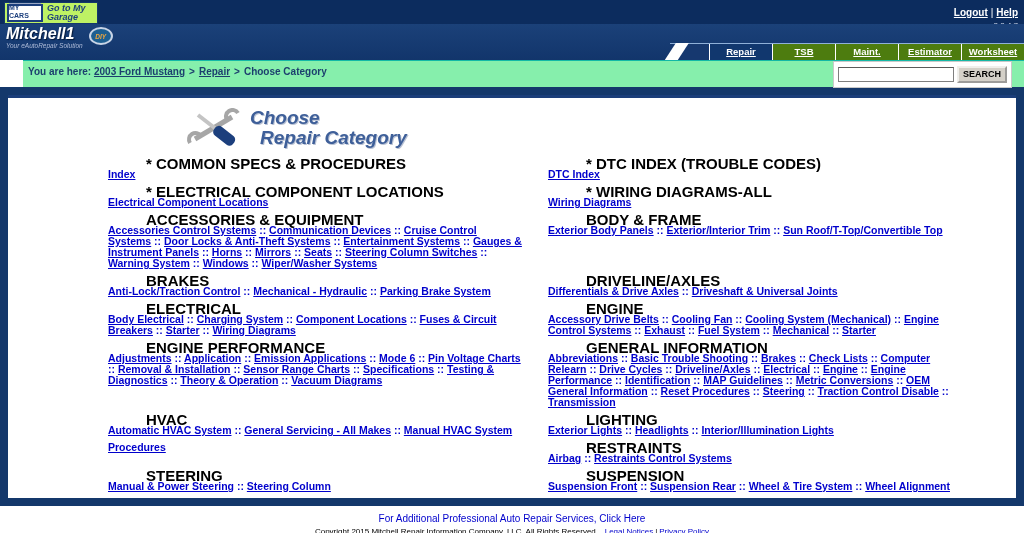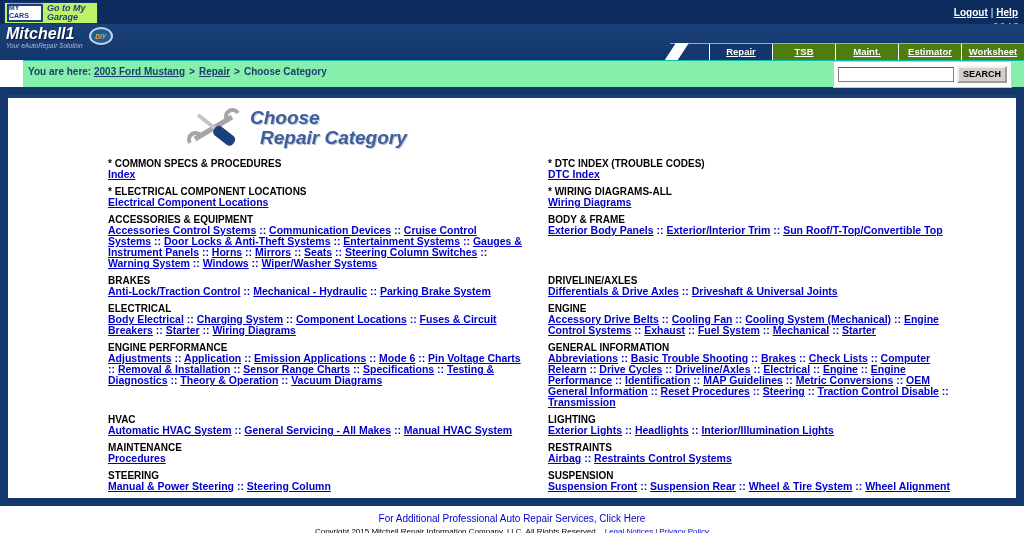--- a/index.html
+++ b/index.html
@@ -51,21 +51,21 @@
     overflow:hidden;}
   .page-header{display:flex;align-items:center;margin:8px 0 8px 178px;height:44px;}
   .tools-icon{width:56px;height:40px;margin-right:8px;}
   .page-title{font-size:19px;font-weight:bold;font-style:italic;color:#3e5f99;line-height:20px;
     text-shadow:1px 1px 0 #b9c2d4;}
   .page-title .line2{margin-left:10px;}
   
   .cat-grid{padding-left:100px;}
   .cat-row{display:flex;margin-bottom:6px;}
   .cat-cell{width:440px;box-sizing:border-box;padding-right:26px;}
-  .cat-heading{font-size:10px;font-weight:bold;color:#000;line-height:11px;}
+  .cat-heading{font-size:15px;font-weight:bold;color:#000;line-height:11px;margin-left:38px;}
   .cat-links{font-size:10.5px;font-weight:bold;line-height:11px;color:#0000cc;}
   .cat-links a{color:#0000cc;text-decoration:underline;}
   .sep{color:#0000cc;text-decoration:none;}
   
   .footer{height:29px;background:#fff;text-align:center;padding-top:2px;box-sizing:border-box;}
   .footer-line1 a{font-size:10px;color:#0000cc;}
   .footer-line2{font-size:8px;color:#000;margin-top:1px;}
   .footer-line2 a{color:#0000cc;text-decoration:underline;}
   .footer-line2 .fsep{color:#000;margin:0 2px;}
   .bottom-bar{height:7px;background:#1d6496;}
@@ -202,21 +202,20 @@
             <div class="cat-heading">HVAC</div>
             <div class="cat-links"><a>Automatic HVAC System</a><span class="sep"> :: </span><a>General Servicing - All Makes</a><span class="sep"> :: </span><a>Manual HVAC System</a></div>
           </div>
           <div class="cat-cell">
             <div class="cat-heading">LIGHTING</div>
             <div class="cat-links"><a>Exterior Lights</a><span class="sep"> :: </span><a>Headlights</a><span class="sep"> :: </span><a>Interior/Illumination Lights</a></div>
           </div>
         </div>
         <div class="cat-row">
           <div class="cat-cell">
-            <div class="cat-heading">MAINTENANCE</div>
             <div class="cat-links"><a>Procedures</a></div>
           </div>
           <div class="cat-cell">
             <div class="cat-heading">RESTRAINTS</div>
             <div class="cat-links"><a>Airbag</a><span class="sep"> :: </span><a>Restraints Control Systems</a></div>
           </div>
         </div>
         <div class="cat-row">
           <div class="cat-cell">
             <div class="cat-heading">STEERING</div>

